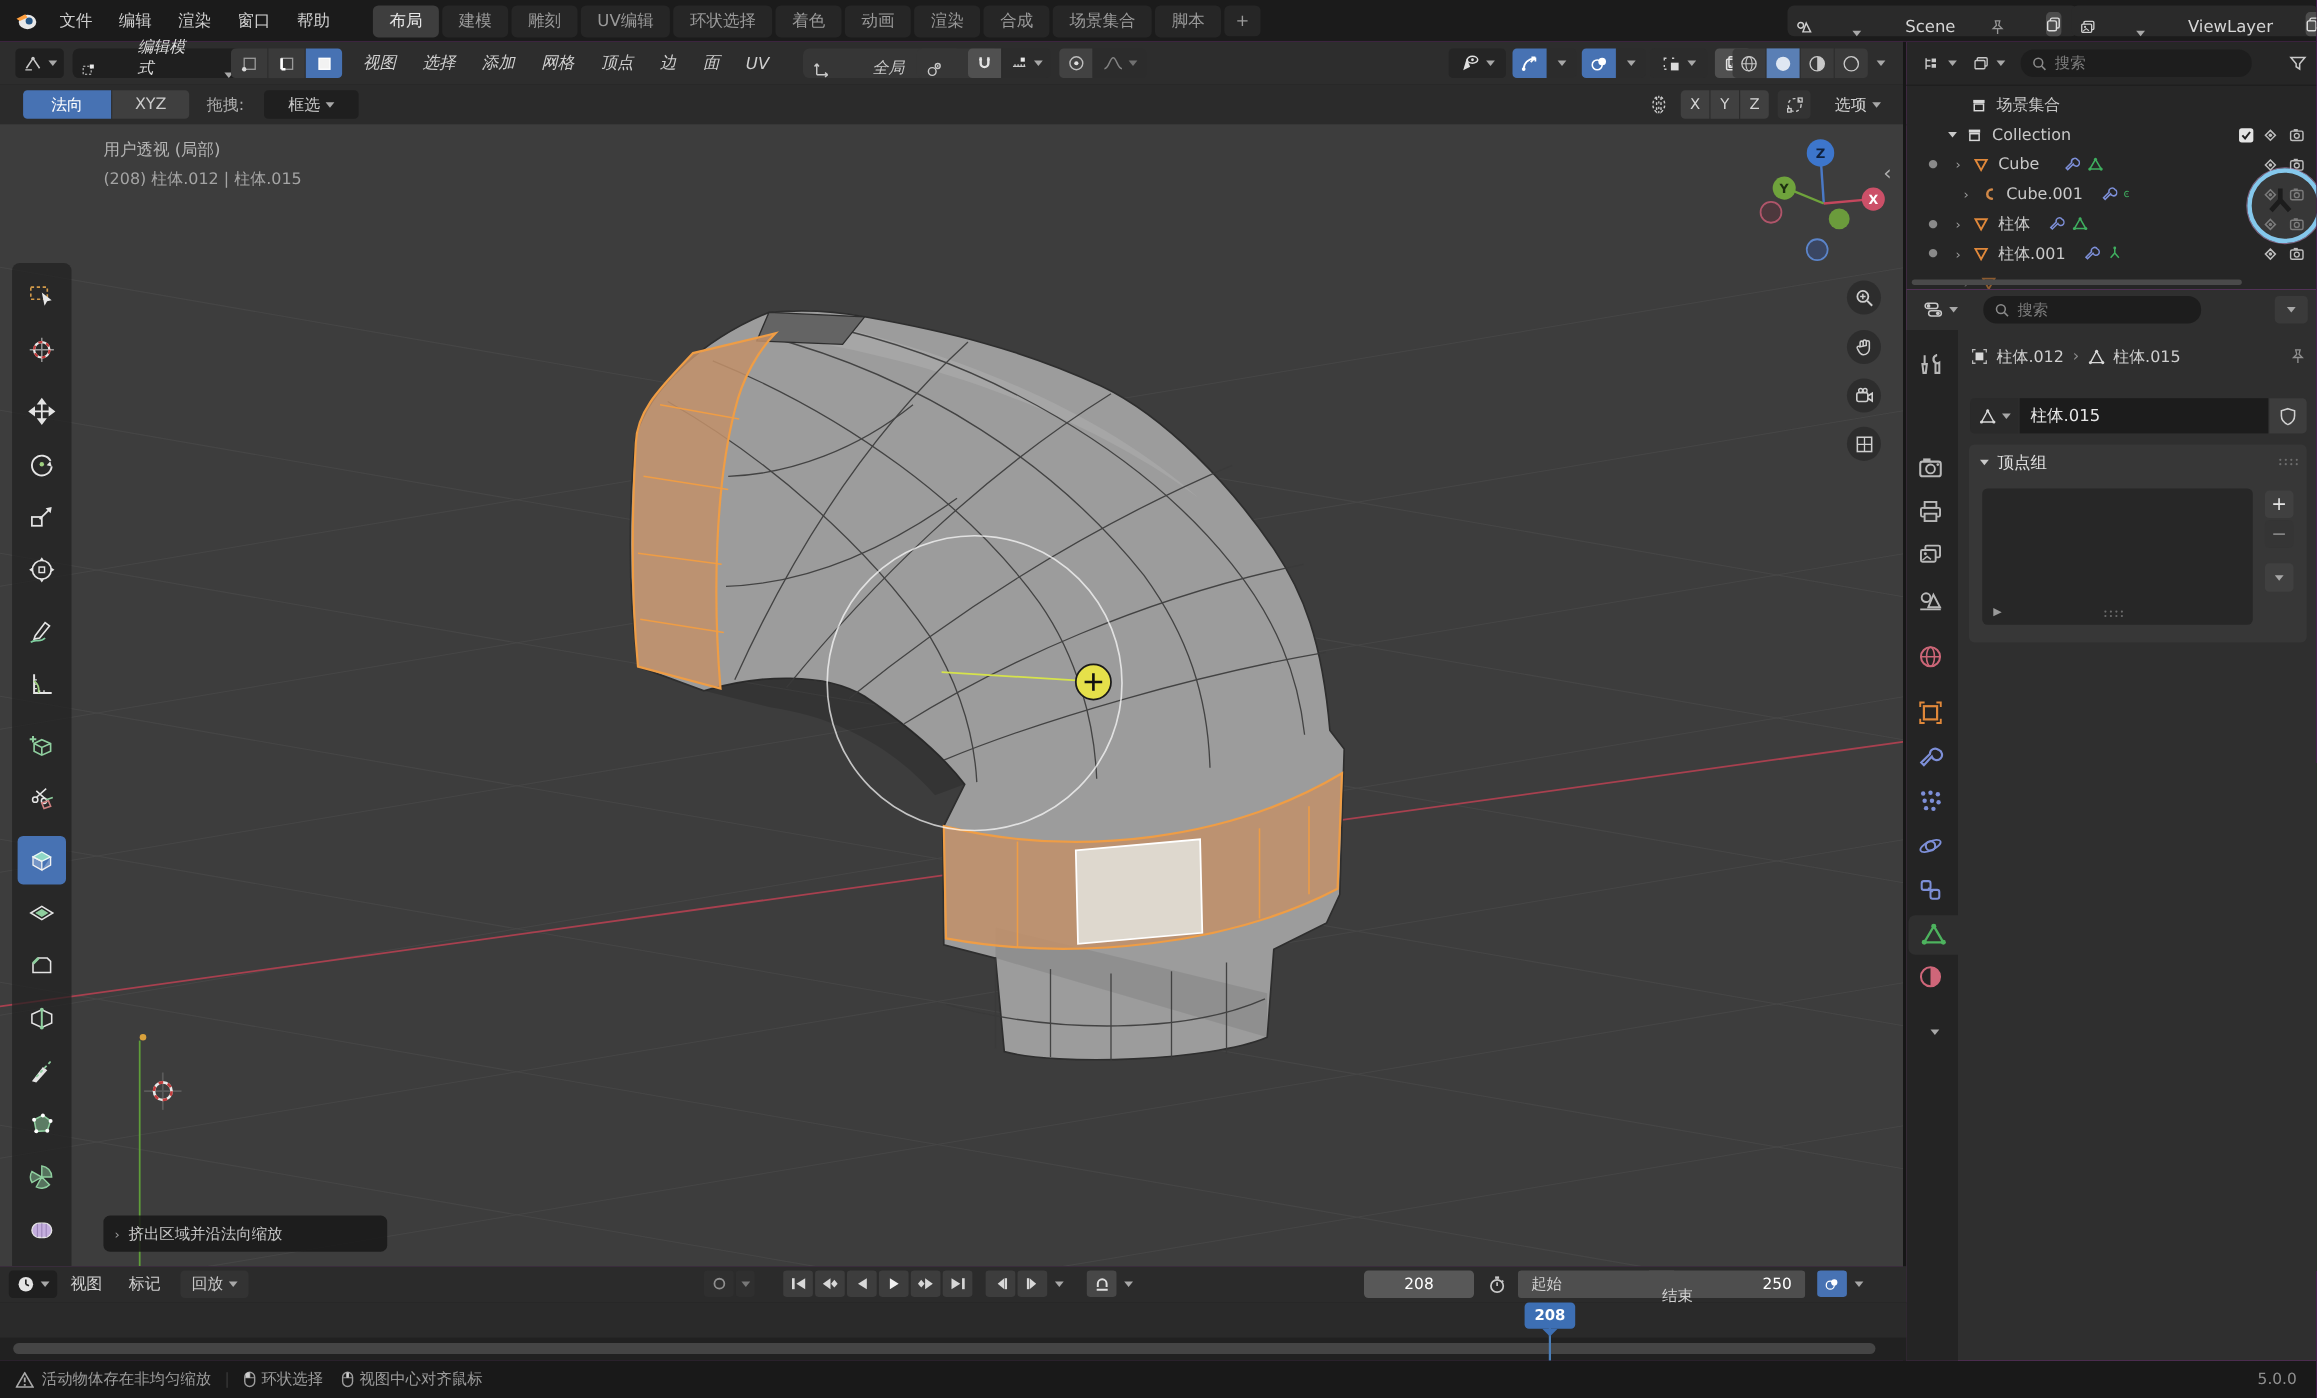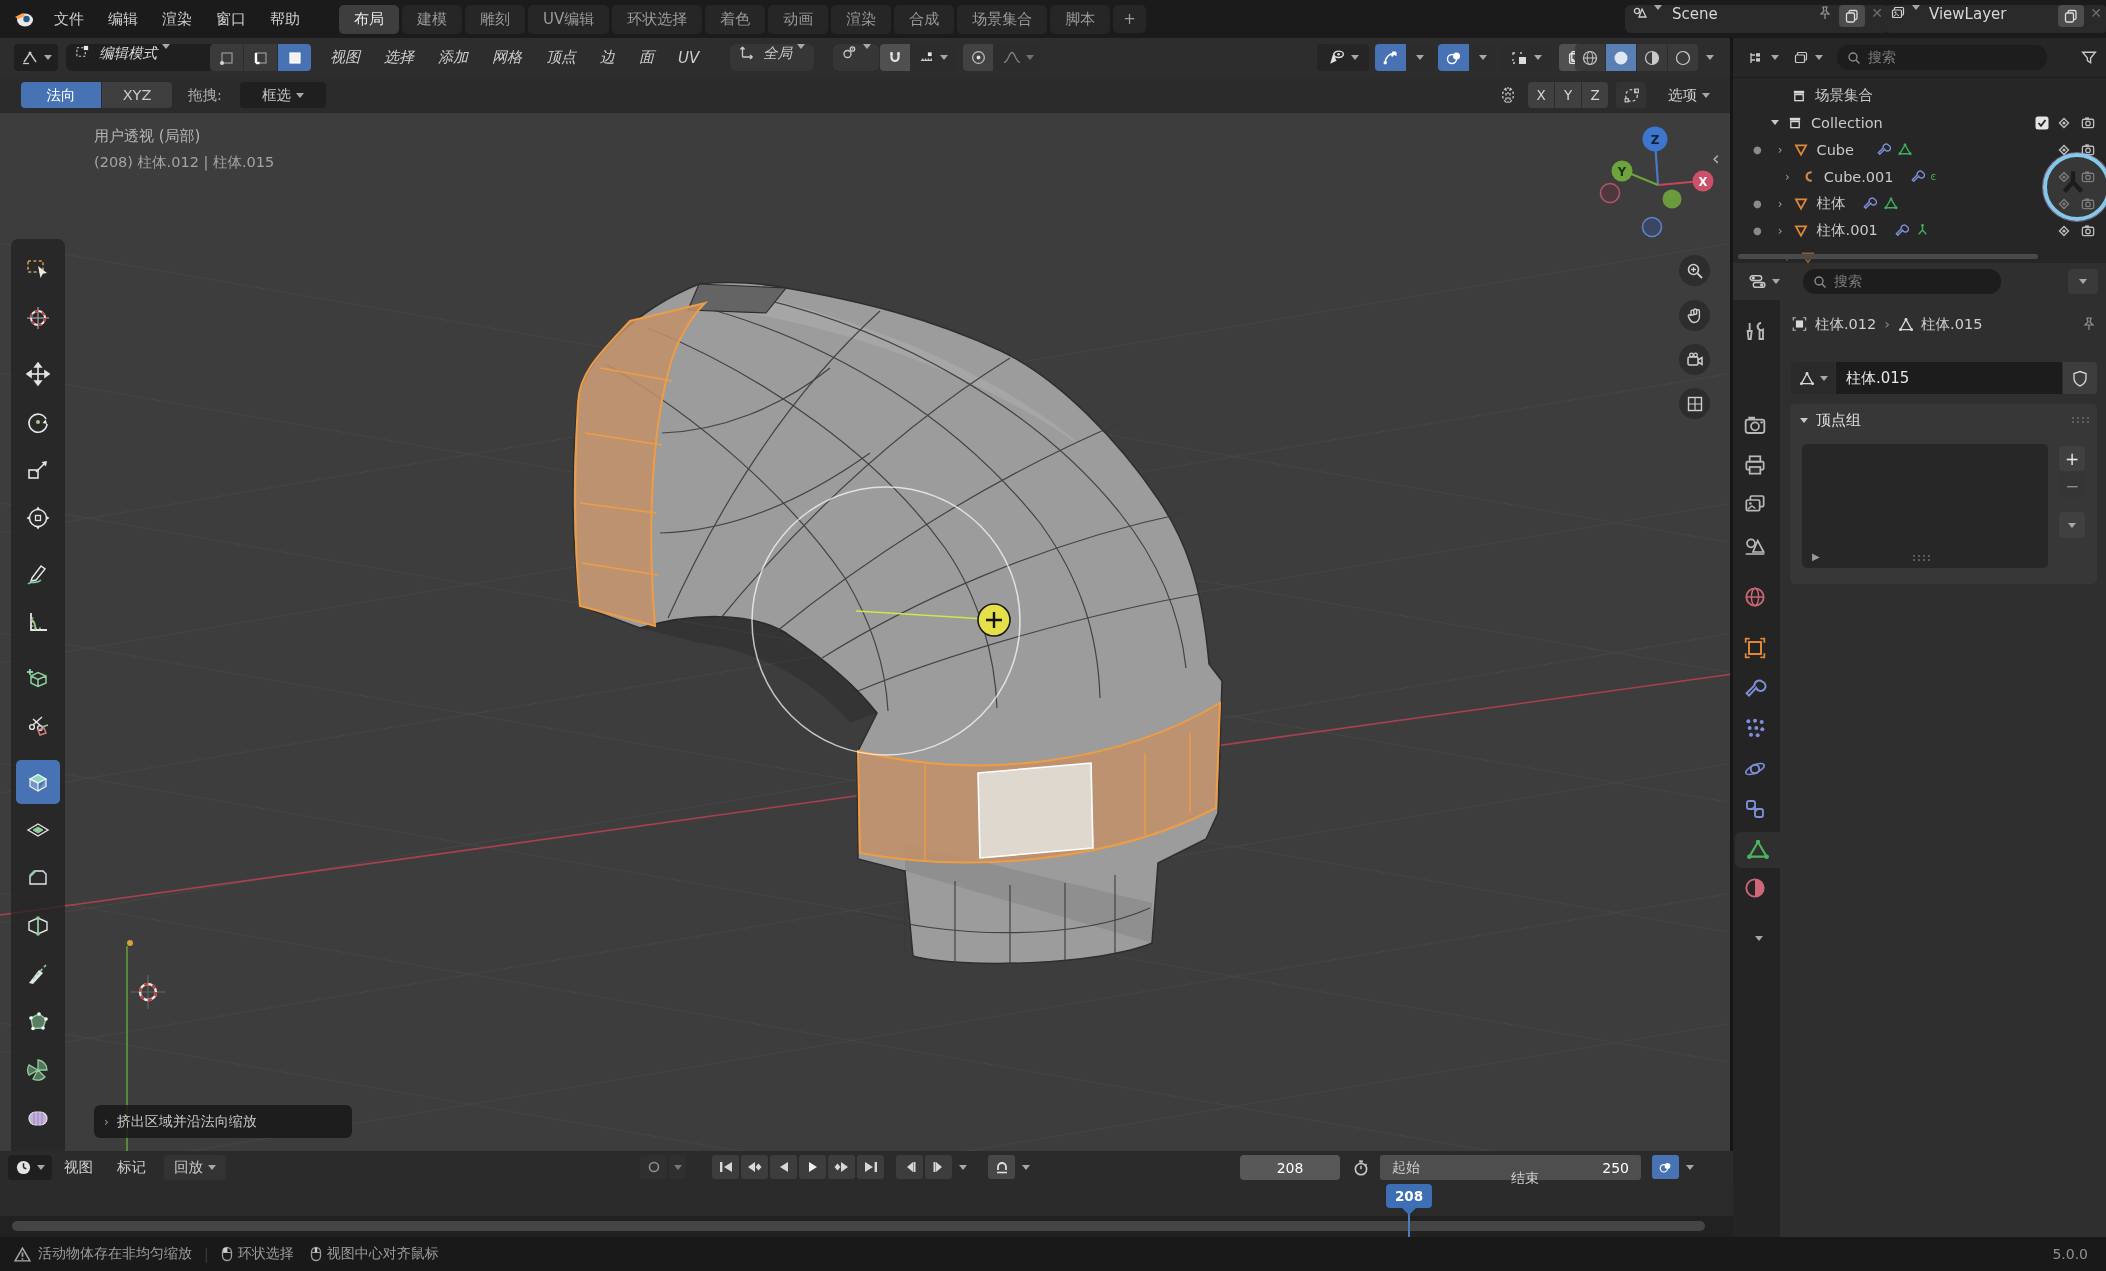--- a/index.html
+++ b/index.html
@@ -6,21 +6,21 @@
   #app{position:relative;width:2106px;height:1271px;background:#d946ef;overflow:hidden;
        font-family:"DejaVu Sans",sans-serif;color:#c8c8c8;font-size:15px;
        -webkit-user-select:none;user-select:none;}
   .abs{position:absolute;}
   .row{display:flex;align-items:center;}
   .chev{width:0;height:0;border-left:4px solid transparent;border-right:4px solid transparent;
         border-top:5px solid #a8a8a8;display:inline-block;margin-left:5px;}
   .menu{padding:0 12px;color:#cfcfcf;cursor:default;}
   .tab{padding:5px 15px;border-radius:5px;background:#262626;color:#9a9a9a;margin-right:3px;font-size:15px;}
   .tab.active{background:#3e3e3e;color:#e8e8e8;}
-  .pill{background:#2a2a2a;border-radius:6px;display:flex;align-items:flex-start;}
+  .pill{background:#2a2a2a;border-radius:6px;display:flex;align-items:flex-end;gap:30px;}
   .btn{background:#2c2c2c;border-radius:4px;display:flex;align-items:center;justify-content:center;}
   .btn.on{background:#4772b3;}
   .btn.pressed{background:#505050;}
   .hdr{position:absolute;left:0;width:1733px;background:#2d2d2d;border-bottom:1px solid #202020;}
   .searchbox{background:#1d1d1d;border-radius:12px;color:#7c7c7c;display:flex;align-items:center;padding:0 10px;font-size:14px;}
   .grip{margin-left:auto;margin-right:8px;opacity:.55;}
   .olrow{position:absolute;left:1733px;width:373px;height:27px;display:flex;align-items:center;font-size:14.5px;color:#c9c9c9;}
   .toolbtn{position:absolute;left:16px;width:44px;height:44px;border-radius:5px;display:flex;align-items:center;justify-content:center;}
   .toolbtn.on{background:#4772b3;}
   .tl-btn{width:27px;height:24px;border-radius:3px;display:flex;align-items:center;justify-content:center;background:#3d3d3d;margin-right:2px;}

